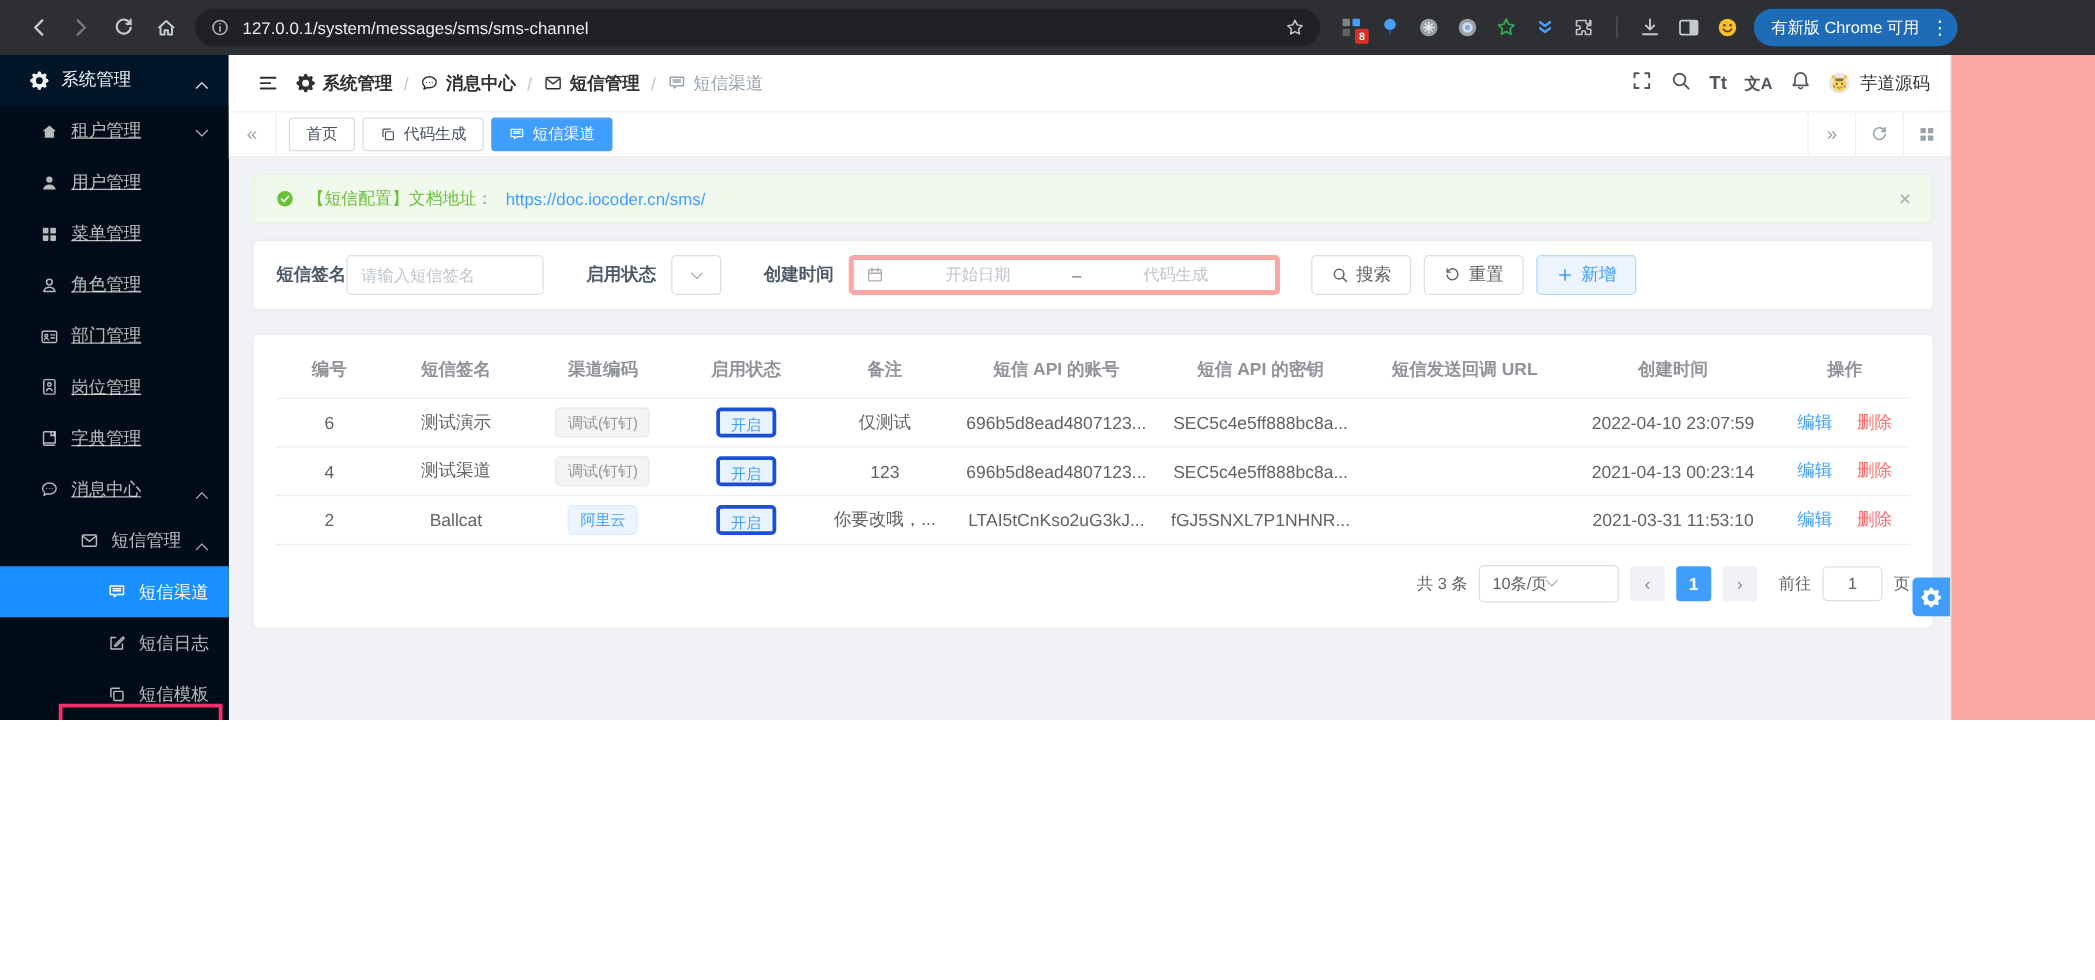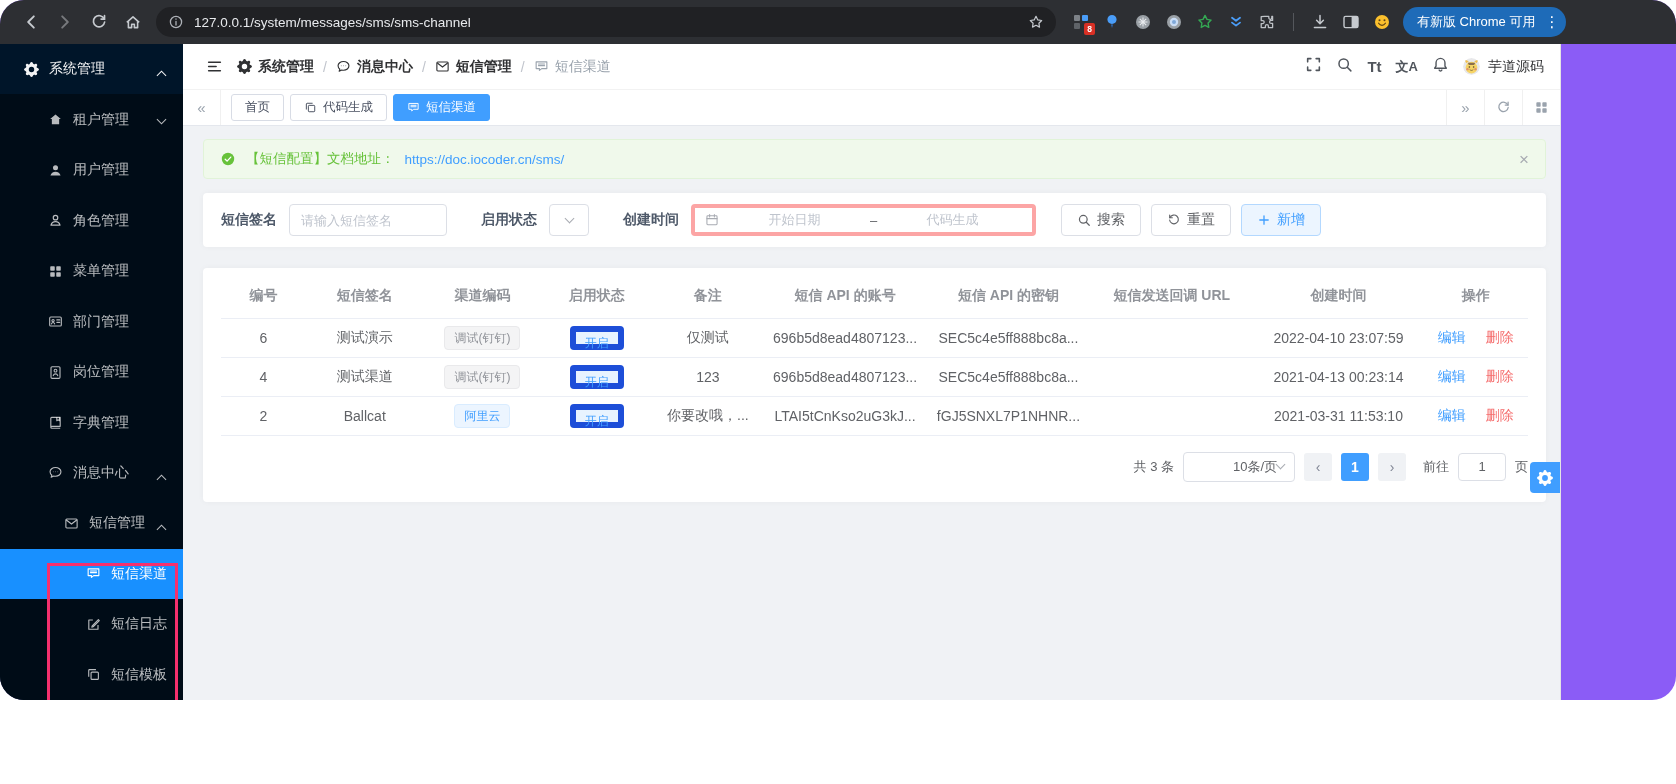--- a/index.html
+++ b/index.html
@@ -1,17 +1,17 @@
 <!DOCTYPE html>
 <html><head>
 <meta charset="utf-8">
 <style>
   * { margin:0; padding:0; box-sizing:border-box; }
   body { font-family:"Liberation Sans","DejaVu Sans",sans-serif; background:#fff; }
-  .screen { position:relative; width:1676px; height:700px; background:#8b5cf6; overflow:hidden;border-radius:24px; }
+  .screen { position:relative; width:1676px; height:576px; background:#fca5a5; overflow:hidden; }
 
   
   .browser-bar { position:absolute; top:0; left:0; width:1676px; height:44px; background:#2d2f33; display:flex; align-items:center; padding:0 14px; }
   .b-ic { width:34px; height:34px; display:flex; align-items:center; justify-content:center; color:#c6cacf; flex:0 0 auto; }
   .b-ic.dim { color:#77797d; }
   .b-ic svg { width:18px; height:18px; }
   .omnibox { width:900px; height:30px; margin-left:6px; background:#202124; border-radius:15px; display:flex; align-items:center; padding:0 12px; color:#e8eaed; font-size:13.5px; }
   .omnibox .info { color:#aeb2b8; margin-right:10px; display:flex; }
   .omnibox .url { flex:1; white-space:nowrap; overflow:hidden; }
   .omnibox .star { color:#c6cacf; display:flex; }
@@ -29,21 +29,21 @@
 
   
   .sidebar { width:183px; flex:0 0 183px; background:#001529; color:rgba(255,255,255,.72); display:flex; flex-direction:column; }
   .logo-row { height:55px; display:flex; align-items:center; gap:10px; padding:0 11px; flex:0 0 auto; }
   .logo-img { width:38px; height:38px; border-radius:6px; flex:0 0 auto; }
   .logo-title { color:#fff; font-size:15px; font-weight:700; white-space:nowrap; }
   .menu-item { height:52px; display:flex; align-items:center; gap:10px; font-size:14px; padding-left:24px; position:relative; white-space:nowrap; cursor:pointer; }
   .menu-item svg { width:15px; height:15px; flex:0 0 auto; }
   .mi-l1 { color:rgba(255,255,255,.95); }
   .mi-sub { background:#000c17; }
-  .mi-l2 { padding-left:48px; }
+  .mi-l2 { padding-left:32px;text-decoration:underline; }
   .mi-l3 { padding-left:64px; }
   .mi-l4 { padding-left:86px; }
   .menu-item.active { background:#1890ff; color:#fff; }
   .mi-arrow { position:absolute; right:18px; top:50%; margin-top:-3px; }
   .sidebar-fill { flex:1; background:#000c17; }
   .cv { display:inline-block; width:7px; height:7px; border-right:1.4px solid currentColor; border-bottom:1.4px solid currentColor; }
   .cv-up { transform:rotate(-135deg); margin-top:3px; }
   .cv-down { transform:rotate(45deg); margin-top:-4px; }
 
   
@@ -78,46 +78,46 @@
   .alert { height:40px; background:#f0f9eb; border:1px solid #e1f3d8; border-radius:4px; display:flex; align-items:center; gap:10px; padding:0 16px; color:#67c23a; font-size:13.5px; }
   .alert svg { width:16px; height:16px; flex:0 0 auto; }
   .alert-link { color:#409eff; text-decoration:none; cursor:pointer; }
   .alert-close { margin-left:auto; color:#a8abb2; font-size:17px; cursor:pointer; line-height:1; }
 
   .card { background:#fff; border-radius:4px; box-shadow:0 0 6px rgba(0,0,0,.04); }
   .filter-card { margin-top:14px; padding:11px 18px; display:flex; align-items:center; }
   .f-label { font-size:14px; color:#4e5969; font-weight:600; white-space:nowrap; }
   .f-input { height:32px; border:1px solid #dcdfe6; border-radius:4px; font-size:13px; color:#606266; padding:0 11px; outline:none; font-family:inherit; }
   .f-input::placeholder { color:#bfc4cd; }
-  .sig-input { width:158px; margin-left:12px; }
+  .sig-input { width:158px; }
   .status-select { width:40px; height:32px; border:1px solid #dcdfe6; border-radius:4px; margin-left:12px; display:flex; align-items:center; justify-content:center; color:#a8abb2; cursor:pointer; }
   .date-range { width:345px; height:32px; border:4px solid #fca5a5; border-radius:4px; margin-left:12px; display:flex; align-items:center; padding:0 10px; gap:6px; color:#a8abb2; }
   .date-range svg { width:14px; height:14px; flex:0 0 auto; }
   .dr-ph { flex:1; text-align:center; font-size:13px; color:#bfc4cd; }
   .dr-sep { color:#606266; font-size:13px; }
   .gap-lab { margin-left:34px; }
   .btn { height:32px; border:1px solid #dcdfe6; border-radius:4px; background:#fff; color:#606266; font-size:14px; display:inline-flex; align-items:center; gap:6px; padding:0 15px; cursor:pointer; white-space:nowrap; font-family:inherit; }
   .btn svg { width:14px; height:14px; }
   .btn-search { margin-left:25px; }
   .btn-reset { margin-left:10px; }
   .btn-add { margin-left:10px; background:#ecf5ff; border-color:#b3d8ff; color:#409eff; }
 
   .table-card { margin-top:21px; padding:6px 18px 14px; }
   table { width:100%; border-collapse:collapse; table-layout:fixed; }
   th { height:44px; font-size:14px; color:#909399; font-weight:600; border-bottom:1px solid #ebeef5; text-align:center; white-space:nowrap; overflow:hidden; }
   td { height:39px; font-size:14px; color:#606266; border-bottom:1px solid #ebeef5; text-align:center; white-space:nowrap; overflow:hidden; text-overflow:ellipsis; }
   .tag { display:inline-block; height:24px; line-height:22px; padding:0 9px; border-radius:4px; font-size:12px; }
   .tag-info { background:#f4f4f5; border:1px solid #e9e9eb; color:#909399; }
   .tag-blue { background:#ecf5ff; border:1px solid #d9ecff; color:#409eff; }
-  .tag-status { background:#e8f3ff; border:6px solid #1d4ed8; color:#409eff; }
+  .tag-status { background:#e8f3ff; border:3px solid #1d4ed8; color:#409eff; }
   .link-edit { color:#409eff; cursor:pointer; margin:0 8px; text-decoration:none; }
   .link-delete { color:#f56c6c; cursor:pointer; margin:0 8px; text-decoration:none; }
 
   .pagination { display:flex; align-items:center; justify-content:flex-end; gap:9px; padding:16px 0 6px; font-size:13px; color:#606266; }
-  .size-select { width:112px; height:30px; border:1px solid #dcdfe6; border-radius:4px; display:flex; align-items:center; justify-content:flex-end; padding:0 10px; color:#606266; cursor:pointer; }
+  .size-select { width:112px; height:30px; border:1px solid #dcdfe6; border-radius:4px; display:flex; align-items:center; justify-content:flex-start; padding:0 10px; color:#606266; cursor:pointer; }
   .pg-btn { min-width:28px; height:28px; border-radius:3px; background:#f0f2f5; color:#808695; display:flex; align-items:center; justify-content:center; font-size:14px; cursor:pointer; }
   .pg-btn.active { background:#409eff; color:#fff; font-weight:600; }
   .goto-input { width:48px; height:28px; border:1px solid #dcdfe6; border-radius:4px; text-align:center; font-size:13px; color:#606266; outline:none; font-family:inherit; }
 
   .floating-gear { position:absolute; right:0; top:418px; width:30px; height:31px; background:#409eff; border-radius:4px 0 0 4px; color:#fff; display:flex; align-items:center; justify-content:center; cursor:pointer; z-index:5; }
   .floating-gear svg { width:16px; height:16px; }
 
   
   .annotation-box { position:absolute; left:47px; top:563px; width:131px; height:210px; border:3px solid #f5306d; z-index:20; pointer-events:none; }
 </style>
@@ -255,35 +255,35 @@
 
       <div class="menu-item mi-sub mi-l2">
         <svg viewBox="0 0 16 16" fill="currentColor">
             <circle cx="8" cy="5" r="2.7"></circle>
             <path d="M2.6 13.4c.6-2.8 2.8-4.2 5.4-4.2s4.8 1.4 5.4 4.2z"></path>
           </svg>
         <span>用户管理</span>
       </div>
 
       <div class="menu-item mi-sub mi-l2">
-        <svg viewBox="0 0 16 16" fill="none" stroke="currentColor" stroke-width="1.3" stroke-linejoin="round">
-            <circle cx="8" cy="5" r="2.4"></circle>
-            <path d="M3.2 13c.6-2.5 2.5-3.7 4.8-3.7s4.2 1.2 4.8 3.7z"></path>
-          </svg>
-        <span>角色管理</span>
-      </div>
-
-      <div class="menu-item mi-sub mi-l2">
         <svg viewBox="0 0 16 16" fill="currentColor">
             <rect x="2.4" y="2.4" width="4.8" height="4.8" rx=".8"></rect>
             <rect x="8.8" y="2.4" width="4.8" height="4.8" rx=".8"></rect>
             <rect x="2.4" y="8.8" width="4.8" height="4.8" rx=".8"></rect>
             <rect x="8.8" y="8.8" width="4.8" height="4.8" rx=".8"></rect>
           </svg>
         <span>菜单管理</span>
+      </div>
+
+      <div class="menu-item mi-sub mi-l2">
+        <svg viewBox="0 0 16 16" fill="none" stroke="currentColor" stroke-width="1.3" stroke-linejoin="round">
+            <circle cx="8" cy="5" r="2.4"></circle>
+            <path d="M3.2 13c.6-2.5 2.5-3.7 4.8-3.7s4.2 1.2 4.8 3.7z"></path>
+          </svg>
+        <span>角色管理</span>
       </div>
 
       <div class="menu-item mi-sub mi-l2">
         <svg viewBox="0 0 16 16" fill="none" stroke="currentColor" stroke-width="1.2" stroke-linecap="round">
             <rect x="1.8" y="3.2" width="12.4" height="9.6" rx="1.2"></rect>
             <circle cx="5.4" cy="7" r="1.2"></circle>
             <path d="M3.7 10.6c.3-1 .9-1.5 1.7-1.5s1.4.5 1.7 1.5M9.4 6.3h3.1M9.4 8.9h3.1"></path>
           </svg>
         <span>部门管理</span>
       </div>

